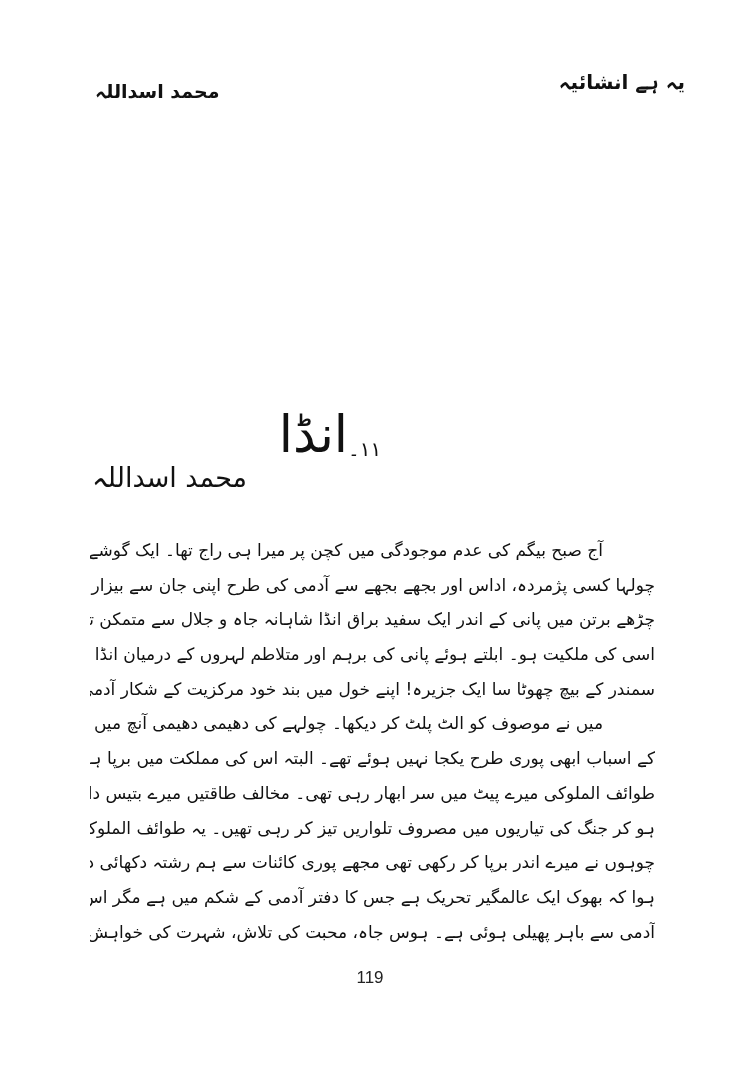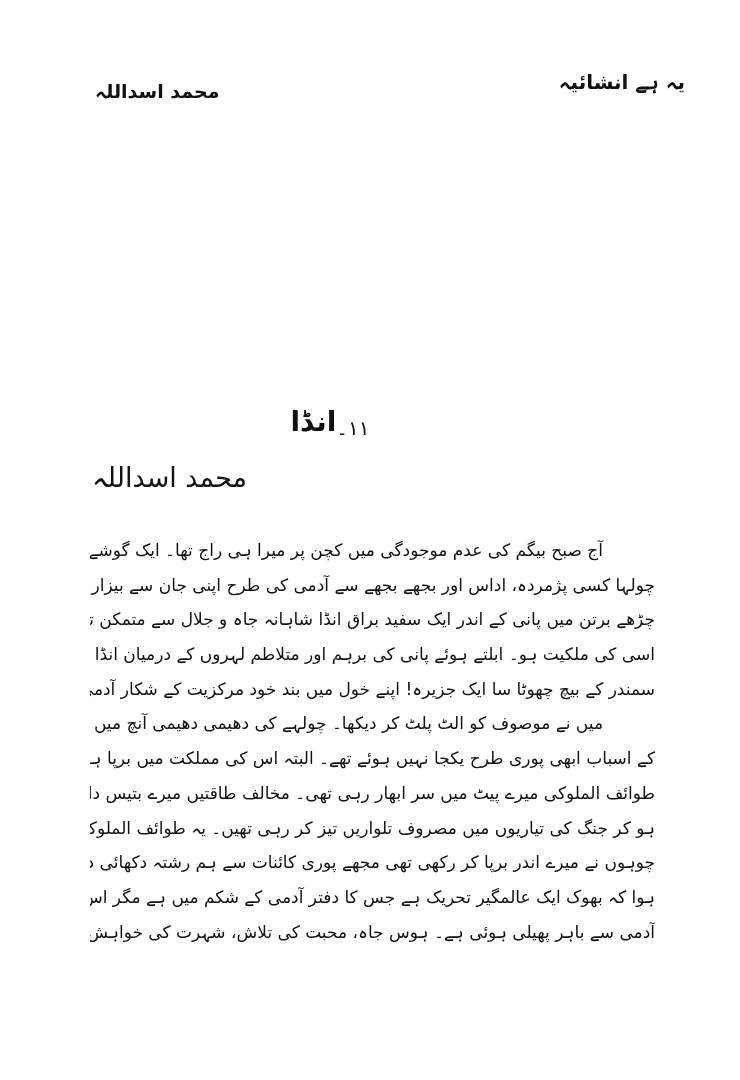--- a/index.html
+++ b/index.html
@@ -43,22 +43,22 @@
     direction: rtl;
     text-align: center;
     white-space: nowrap;
   }
   .chapter-number {
     font-size: 20px;
     font-weight: normal;
     vertical-align: -4px;
   }
   .chapter-name {
-    font-size: 28px;
-    font-weight: bold;
+    font-size: 51px;
+    font-weight: normal;
   }
   .chapter-author {
     position: absolute;
     top: 462px;
     left: 92px;
     direction: rtl;
     font-size: 27px;
   }
   
   .body-text {
@@ -120,14 +120,15 @@
       <div class="line indent">میں نے موصوف کو الٹ پلٹ کر دیکھا۔ چولہے کی دھیمی دھیمی آنچ میں اس کے زوال</div>
       <div class="line">کے اسباب ابھی پوری طرح یکجا نہیں ہوئے تھے۔ البتہ اس کی مملکت میں برپا ہونے والی</div>
       <div class="line">طوائف الملوکی میرے پیٹ میں سر ابھار رہی تھی۔ مخالف طاقتیں میرے بتیس دانتوں میں مرتکز</div>
       <div class="line">ہو کر جنگ کی تیاریوں میں مصروف تلواریں تیز کر رہی تھیں۔ یہ طوائف الملوکی جو بھوک کے</div>
       <div class="line">چوہوں نے میرے اندر برپا کر رکھی تھی مجھے پوری کائنات سے ہم رشتہ دکھائی دی۔ مجھے محسوس</div>
       <div class="line">ہوا کہ بھوک ایک عالمگیر تحریک ہے جس کا دفتر آدمی کے شکم میں ہے مگر اس کی ساری کارکردگی</div>
       <div class="line">آدمی سے باہر پھیلی ہوئی ہے۔ ہوس جاہ، محبت کی تلاش، شہرت کی خواہش، اپنائیت کی بھوک،</div>
     </div>
   </div>
 
+  <div class="page-number">119</div>
 
 </div>
 
 </body></html>

